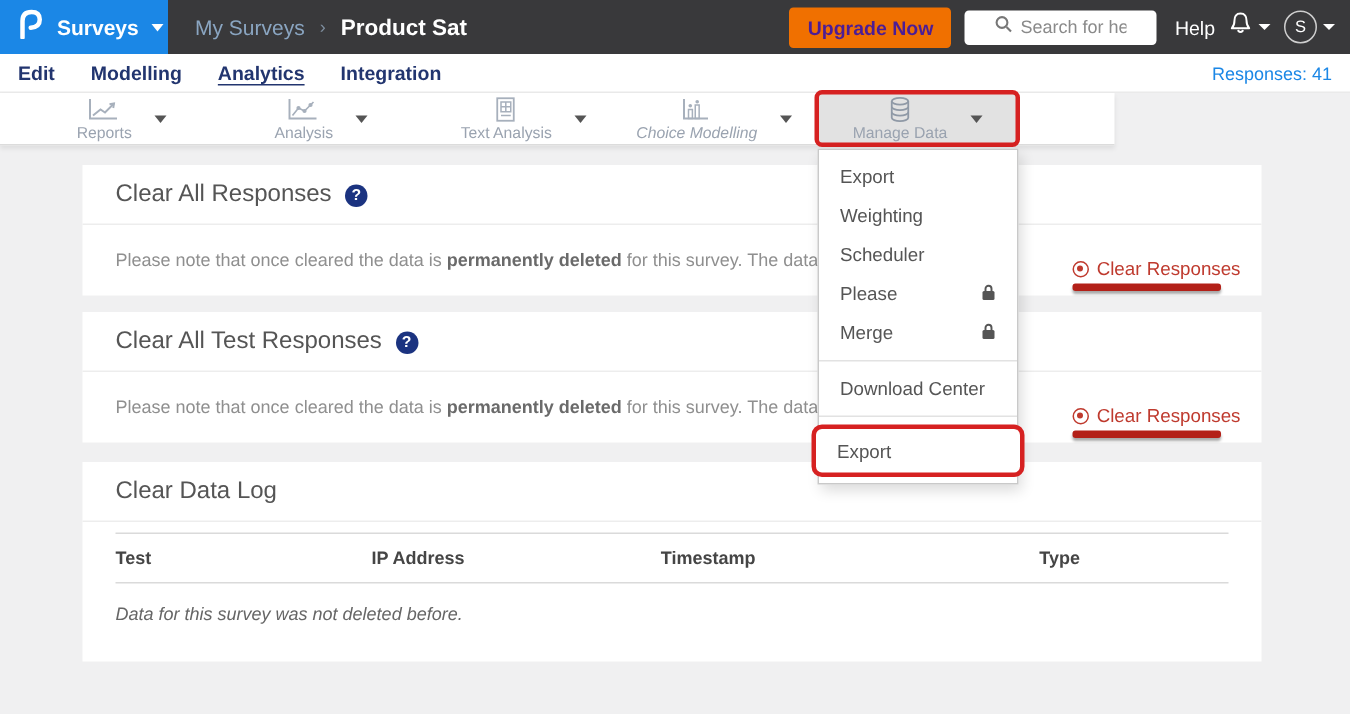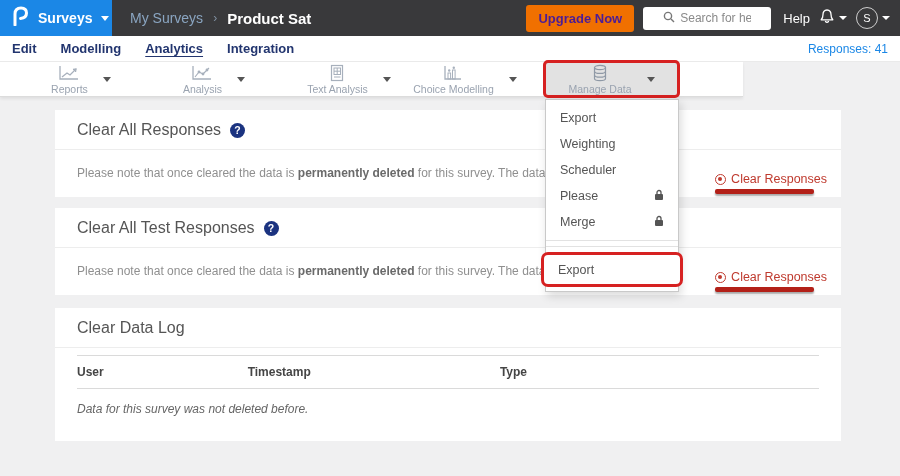--- a/index.html
+++ b/index.html
@@ -173,21 +173,21 @@
             <line x1="8.2" y1="4" x2="8.2" y2="10.5" stroke="#a7b0bc" stroke-width="1"></line>
             <line x1="5" y1="7.2" x2="11.5" y2="7.2" stroke="#a7b0bc" stroke-width="1"></line>
             <line x1="5" y1="13" x2="11.5" y2="13" stroke="#a7b0bc" stroke-width="1"></line>
           </svg>
       </span>
       <span class="tool-label">Text Analysis</span>
     </div>
     <span class="caret dark"></span>
   </div>
 
-  <div class="tgroup" style="left:404px;width:122px;">
+  <div class="tgroup" style="left:415px;width:122px;font-style:italic;">
     <div class="tool-btn">
       <span>
         <svg width="20" height="17" viewBox="0 0 20 17" fill="none">
             <path d="M2 1 V14 H18" stroke="#a7b0bc" stroke-width="1.3"></path>
             <rect x="5" y="8" width="2.6" height="6" stroke="#a7b0bc" stroke-width="1"></rect>
             <rect x="9.5" y="5" width="2.6" height="9" stroke="#a7b0bc" stroke-width="1"></rect>
             <circle cx="6.2" cy="5.5" r="1.2" fill="#a7b0bc"></circle>
             <circle cx="10.8" cy="2.8" r="1.2" fill="#a7b0bc"></circle>
           </svg>
       </span>
@@ -234,20 +234,23 @@
   <div class="menu-item">
     <span>Merge</span>
     <span>
       <svg width="10" height="12" viewBox="0 0 10 12" fill="none">
           <rect x="1" y="5" width="8" height="6" rx="1" fill="#555"></rect>
           <path d="M3 5 V3.5 A2 2 0 0 1 7 3.5 V5" stroke="#555" stroke-width="1.3" fill="none"></path>
         </svg>
     </span>
   </div>
   <div class="menu-divider"></div>
+  <div class="menu-item">
+    <span>Download Center</span>
+  </div>
   <div class="menu-divider"></div>
   <div class="delete-wrap">
     <div class="menu-item">
       <span>Export</span>
     </div>
   </div>
 </div>
 
 <div class="card card1">
   <div class="card-head">
@@ -281,18 +284,19 @@
       <span class="red-bar"></span>
     </span>
   </div>
 </div>
 
 <div class="card card3">
   <div class="card-head">
     <span>Clear Data Log</span>
   </div>
   <div class="table-head">
-    <span class="col-user">User</span>
+    <span class="col-user">Test</span>
+    <span class="col-ip">IP Address</span>
     <span class="col-ts">Timestamp</span>
     <span class="col-type">Type</span>
   </div>
   <div class="empty-msg">Data for this survey was not deleted before.</div>
 </div>
 
 </body></html>

